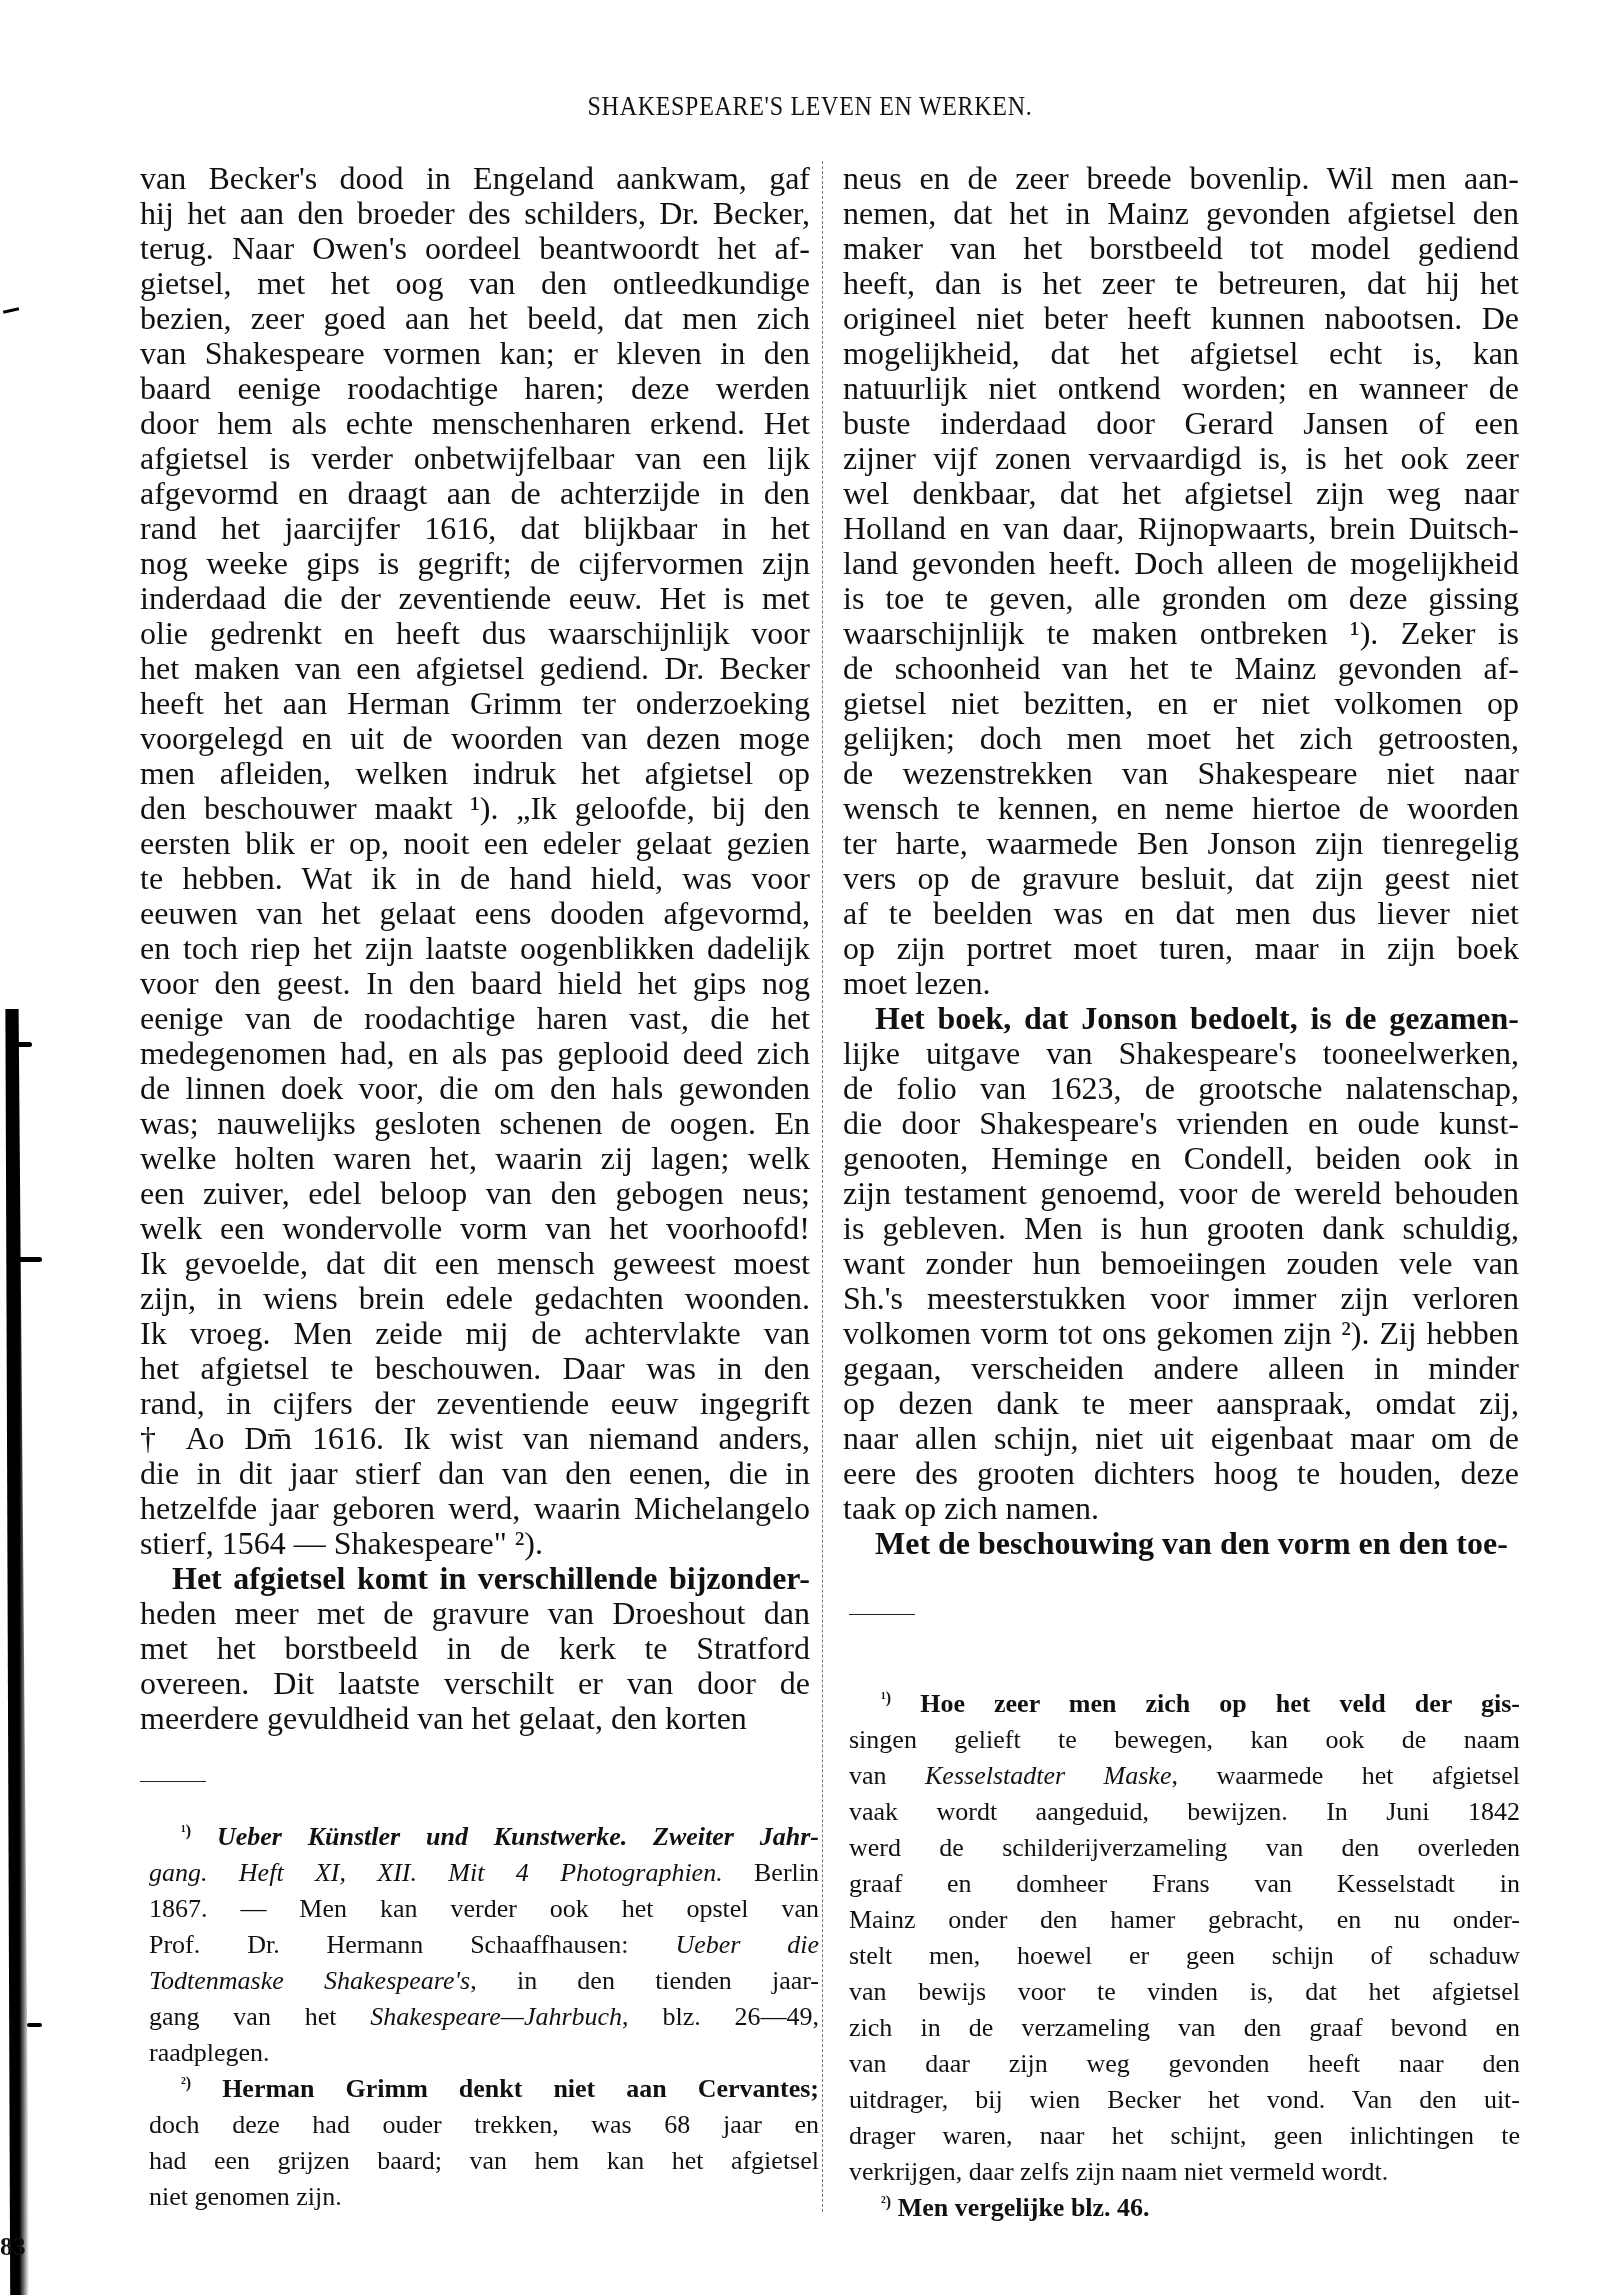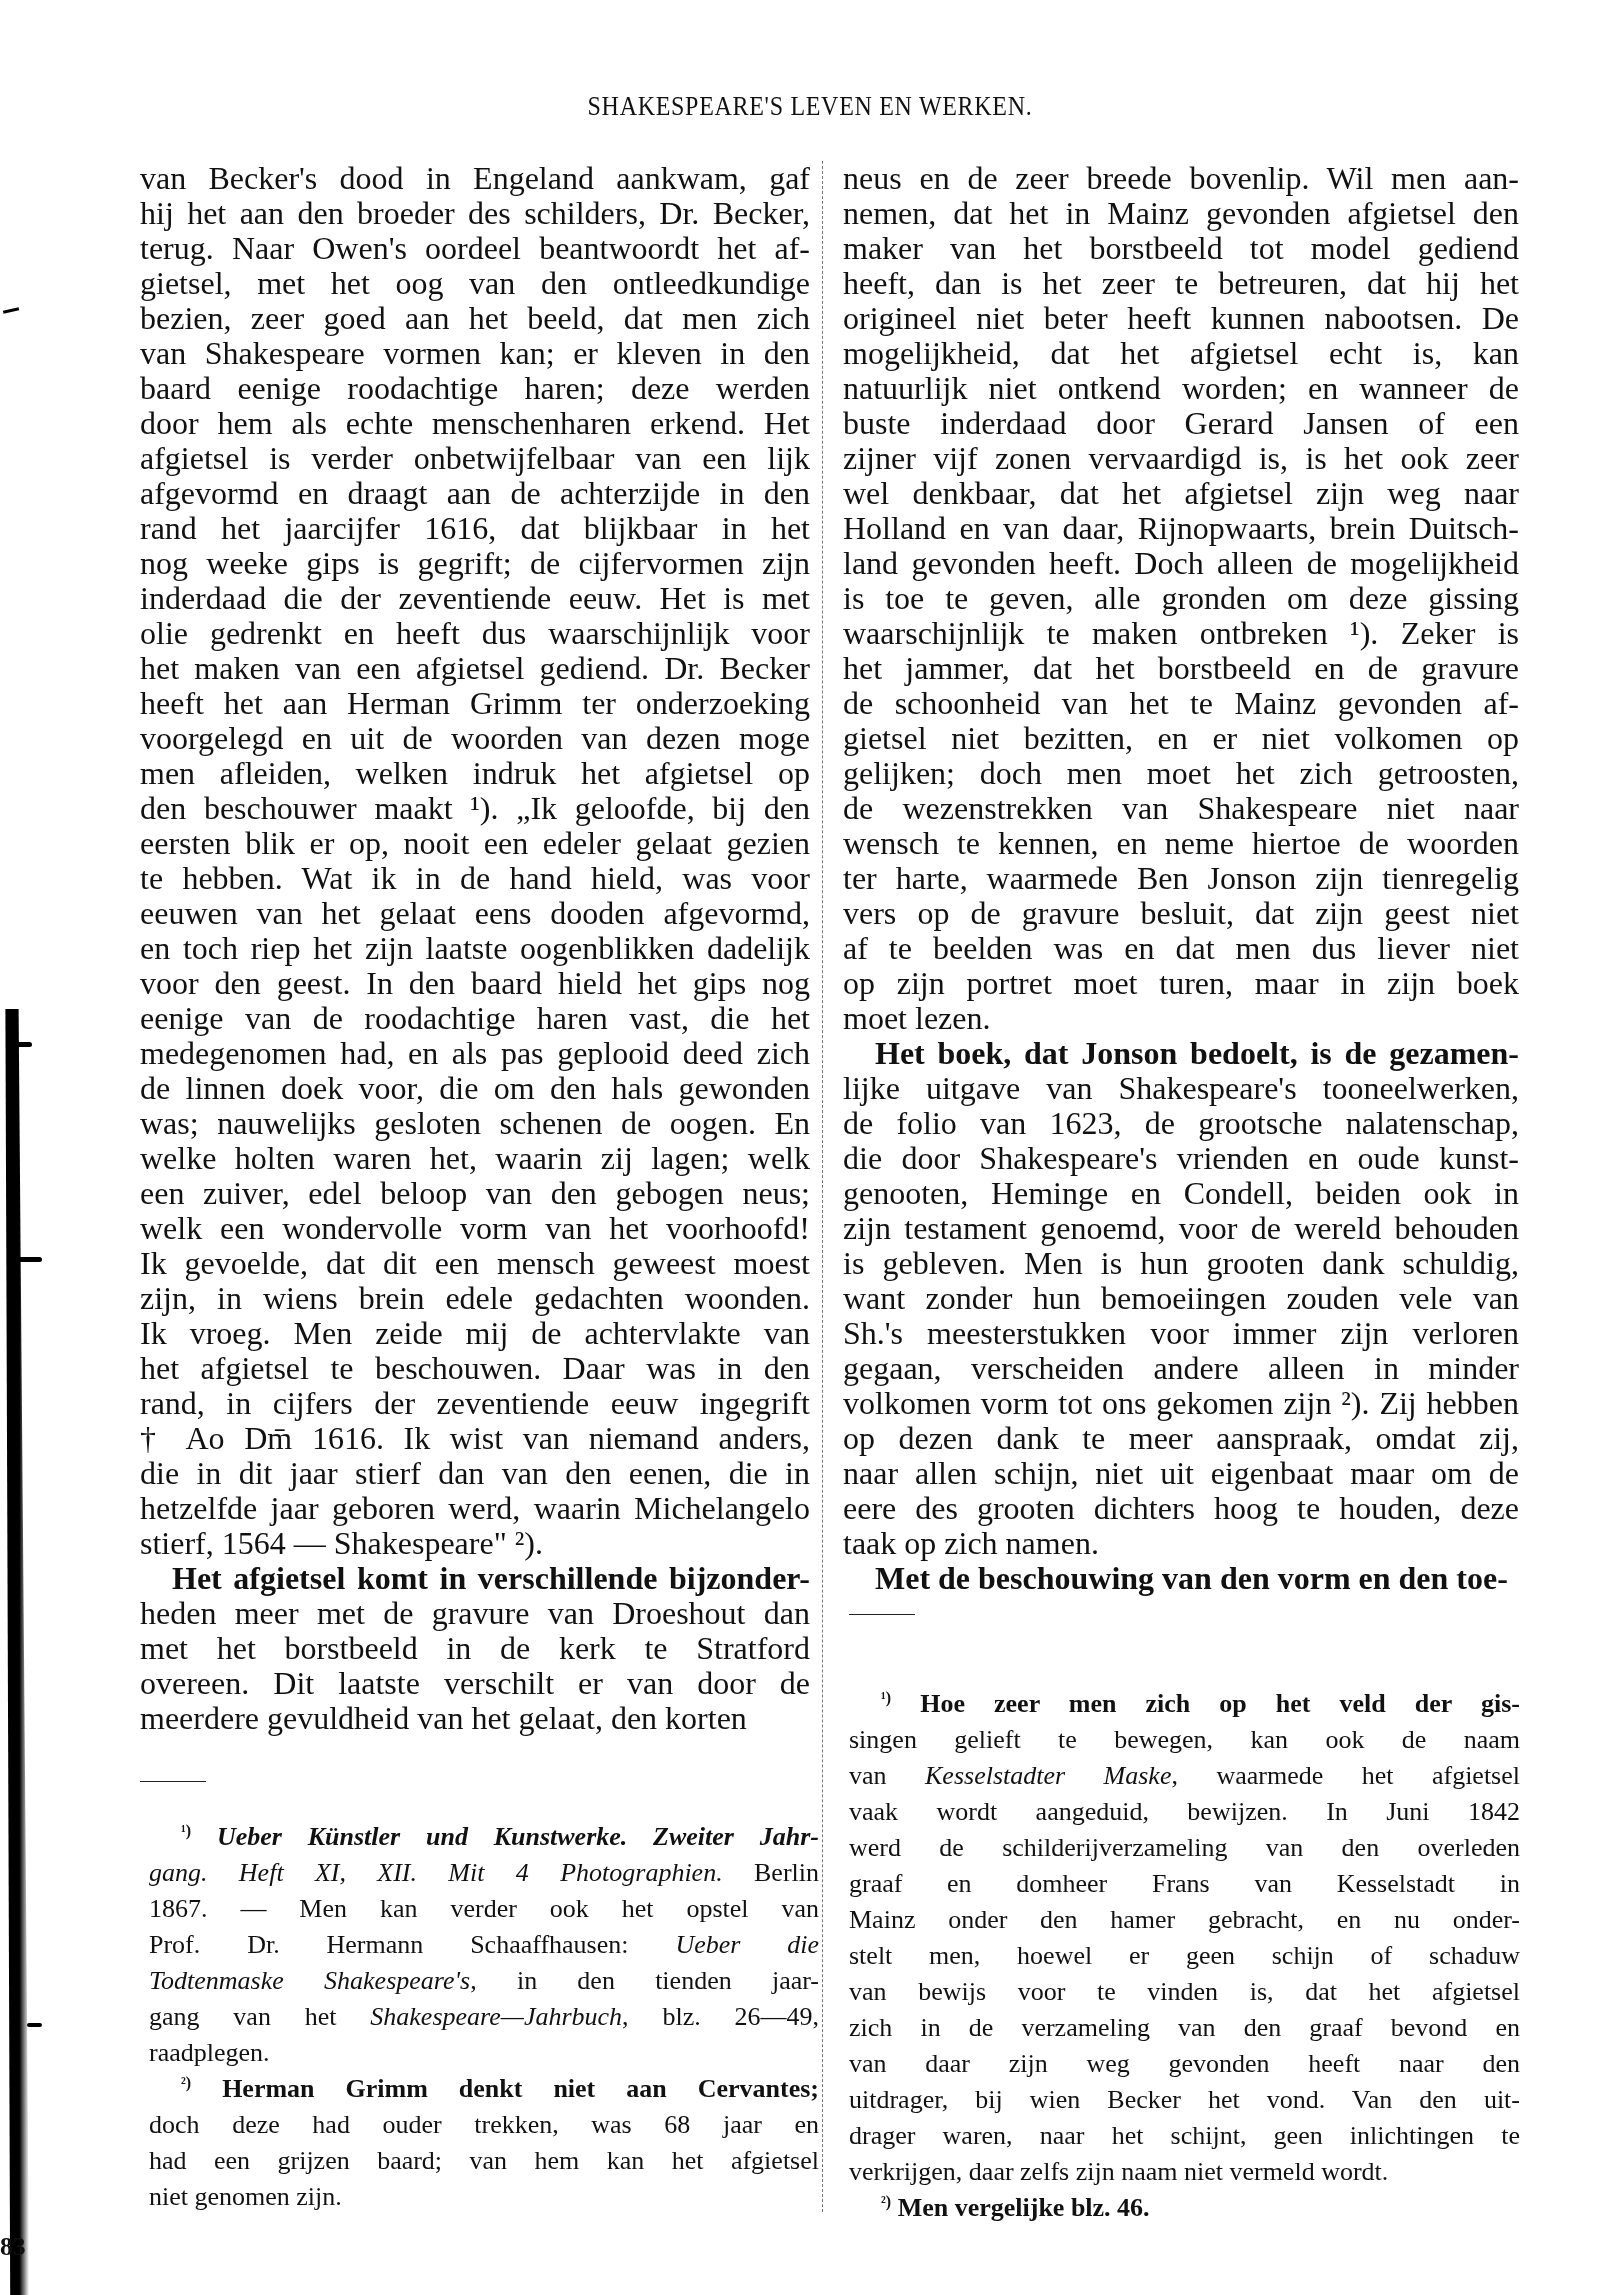--- a/index.html
+++ b/index.html
@@ -161,42 +161,41 @@
     <div class="line">origineel niet beter heeft kunnen nabootsen. De</div>
     <div class="line">mogelijkheid, dat het afgietsel echt is, kan</div>
     <div class="line">natuurlijk niet ontkend worden; en wanneer de</div>
     <div class="line">buste inderdaad door Gerard Jansen of een</div>
     <div class="line">zijner vijf zonen vervaardigd is, is het ook zeer</div>
     <div class="line">wel denkbaar, dat het afgietsel zijn weg naar</div>
     <div class="line">Holland en van daar, Rijnopwaarts, brein Duitsch-</div>
     <div class="line">land gevonden heeft. Doch alleen de mogelijkheid</div>
     <div class="line">is toe te geven, alle gronden om deze gissing</div>
     <div class="line">waarschijnlijk te maken ontbreken ¹). Zeker is</div>
-    <div class="line">het jammer, dat het borstbeeld en de gravure</div>
     <div class="line">de schoonheid van het te Mainz gevonden af-</div>
     <div class="line">gietsel niet bezitten, en er niet volkomen op</div>
     <div class="line">gelijken; doch men moet het zich getroosten,</div>
     <div class="line">de wezenstrekken van Shakespeare niet naar</div>
     <div class="line">wensch te kennen, en neme hiertoe de woorden</div>
     <div class="line">ter harte, waarmede Ben Jonson zijn tienregelig</div>
     <div class="line">vers op de gravure besluit, dat zijn geest niet</div>
     <div class="line">af te beelden was en dat men dus liever niet</div>
     <div class="line">op zijn portret moet turen, maar in zijn boek</div>
     <div class="line last">moet lezen.</div>
     <div class="line indent">Het boek, dat Jonson bedoelt, is de gezamen-</div>
     <div class="line">lijke uitgave van Shakespeare's tooneelwerken,</div>
     <div class="line">de folio van 1623, de grootsche nalatenschap,</div>
     <div class="line">die door Shakespeare's vrienden en oude kunst-</div>
     <div class="line">genooten, Heminge en Condell, beiden ook in</div>
     <div class="line">zijn testament genoemd, voor de wereld behouden</div>
     <div class="line">is gebleven. Men is hun grooten dank schuldig,</div>
     <div class="line">want zonder hun bemoeiingen zouden vele van</div>
     <div class="line">Sh.'s meesterstukken voor immer zijn verloren</div>
+    <div class="line">volkomen vorm tot ons gekomen zijn ²). Zij hebben</div>
     <div class="line">gegaan, verscheiden andere alleen in minder</div>
-    <div class="line">volkomen vorm tot ons gekomen zijn ²). Zij hebben</div>
     <div class="line">op dezen dank te meer aanspraak, omdat zij,</div>
     <div class="line">naar allen schijn, niet uit eigenbaat maar om de</div>
     <div class="line">eere des grooten dichters hoog te houden, deze</div>
     <div class="line last">taak op zich namen.</div>
     <div class="line last indent">Met de beschouwing van den vorm en den toe-</div>
   </div>
 
 <div class="fn-rule-left"></div>
 <div class="footnotes-left">
   <div class="line indent">

